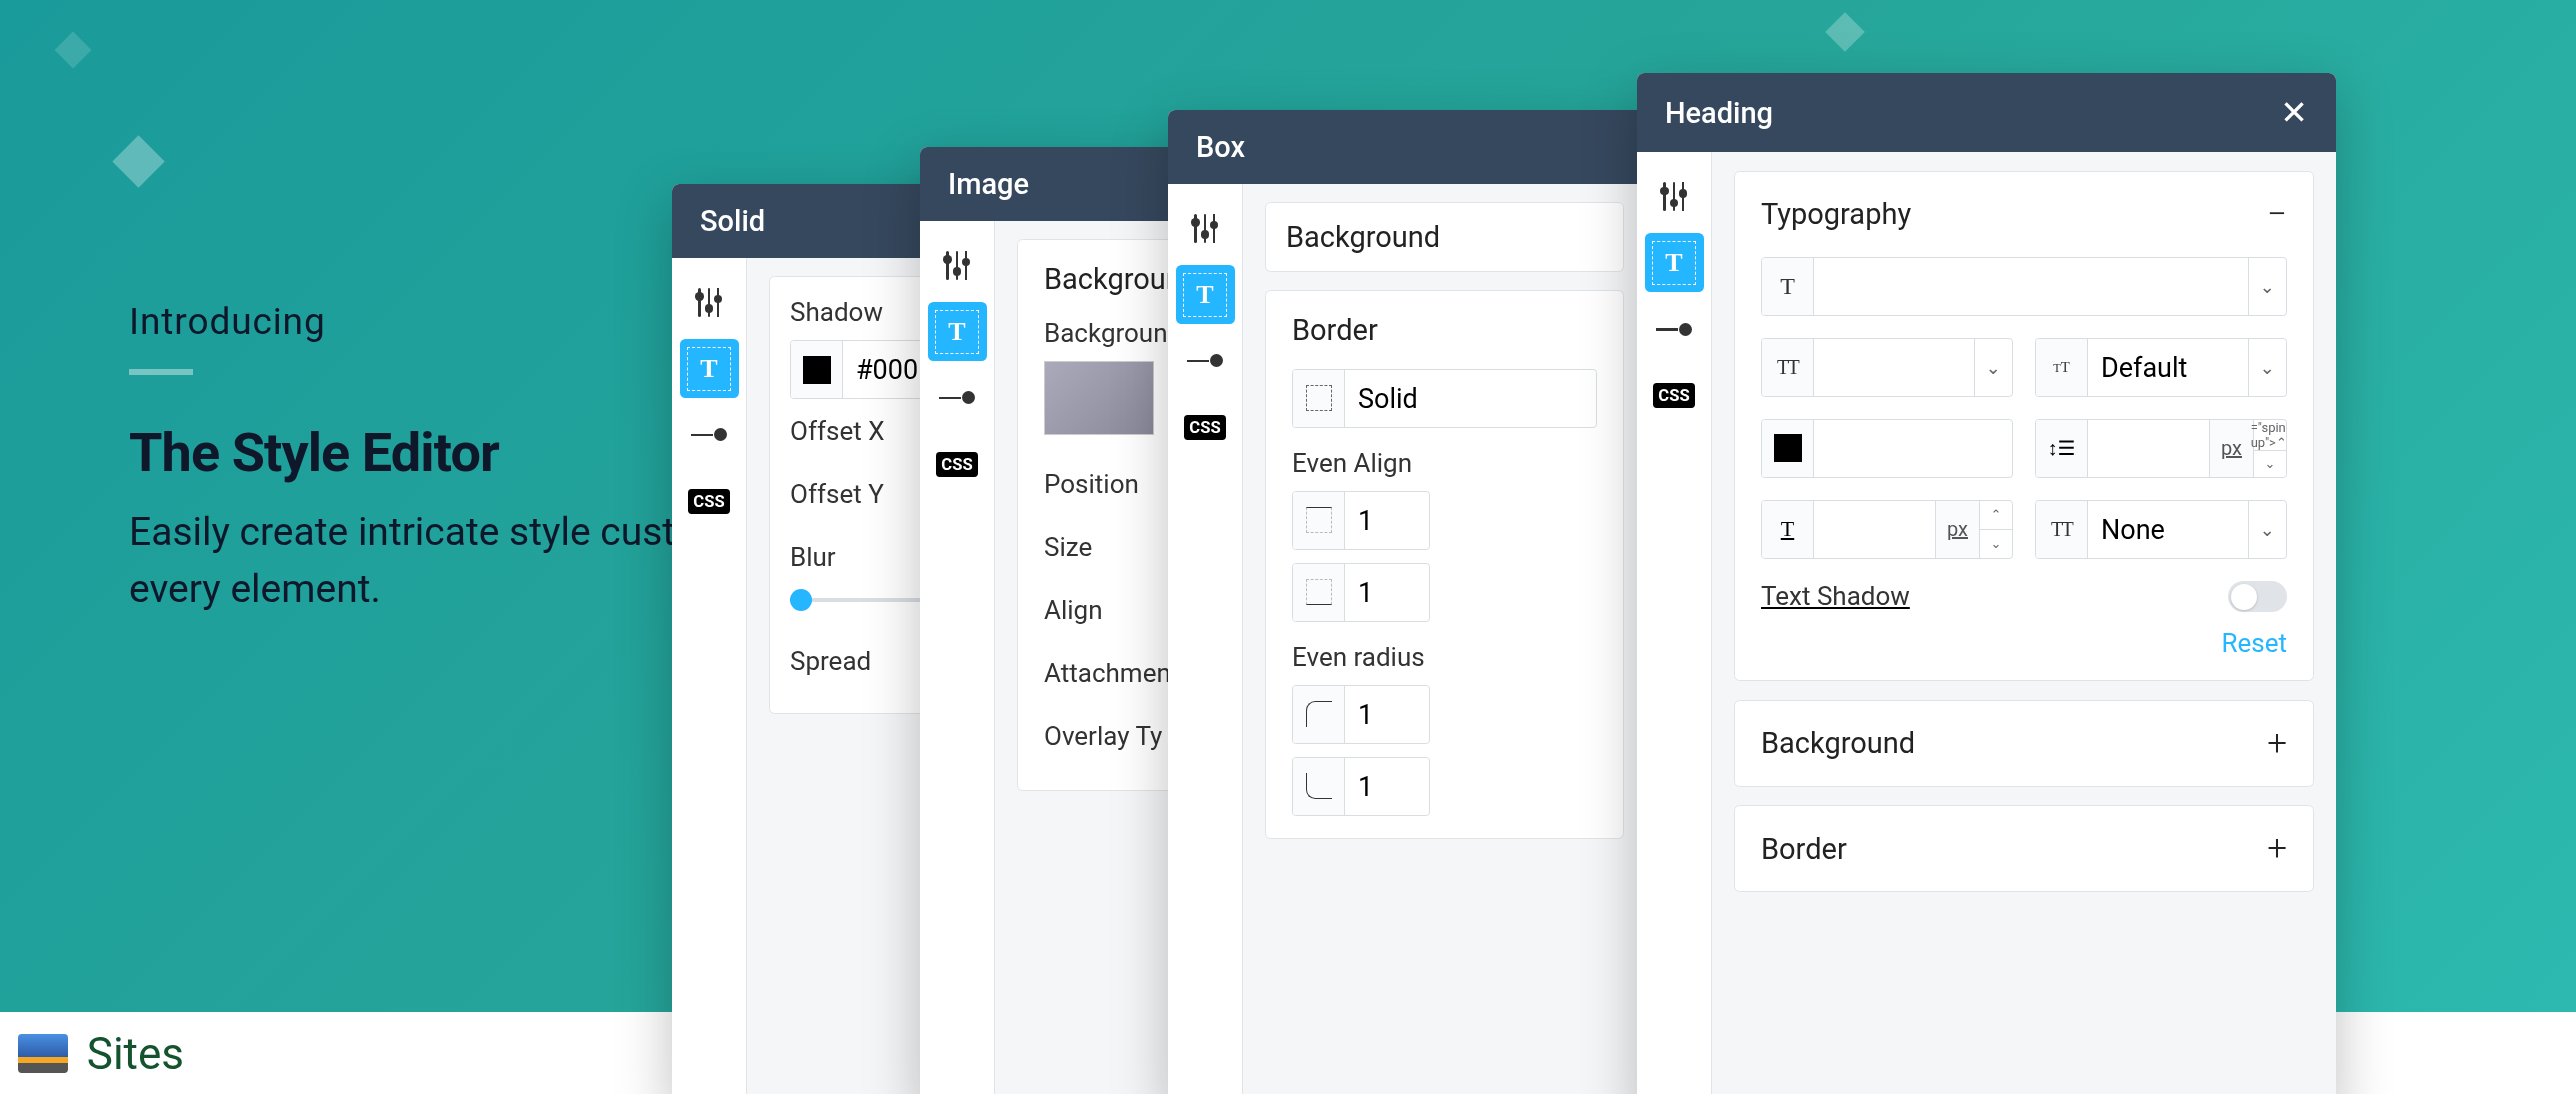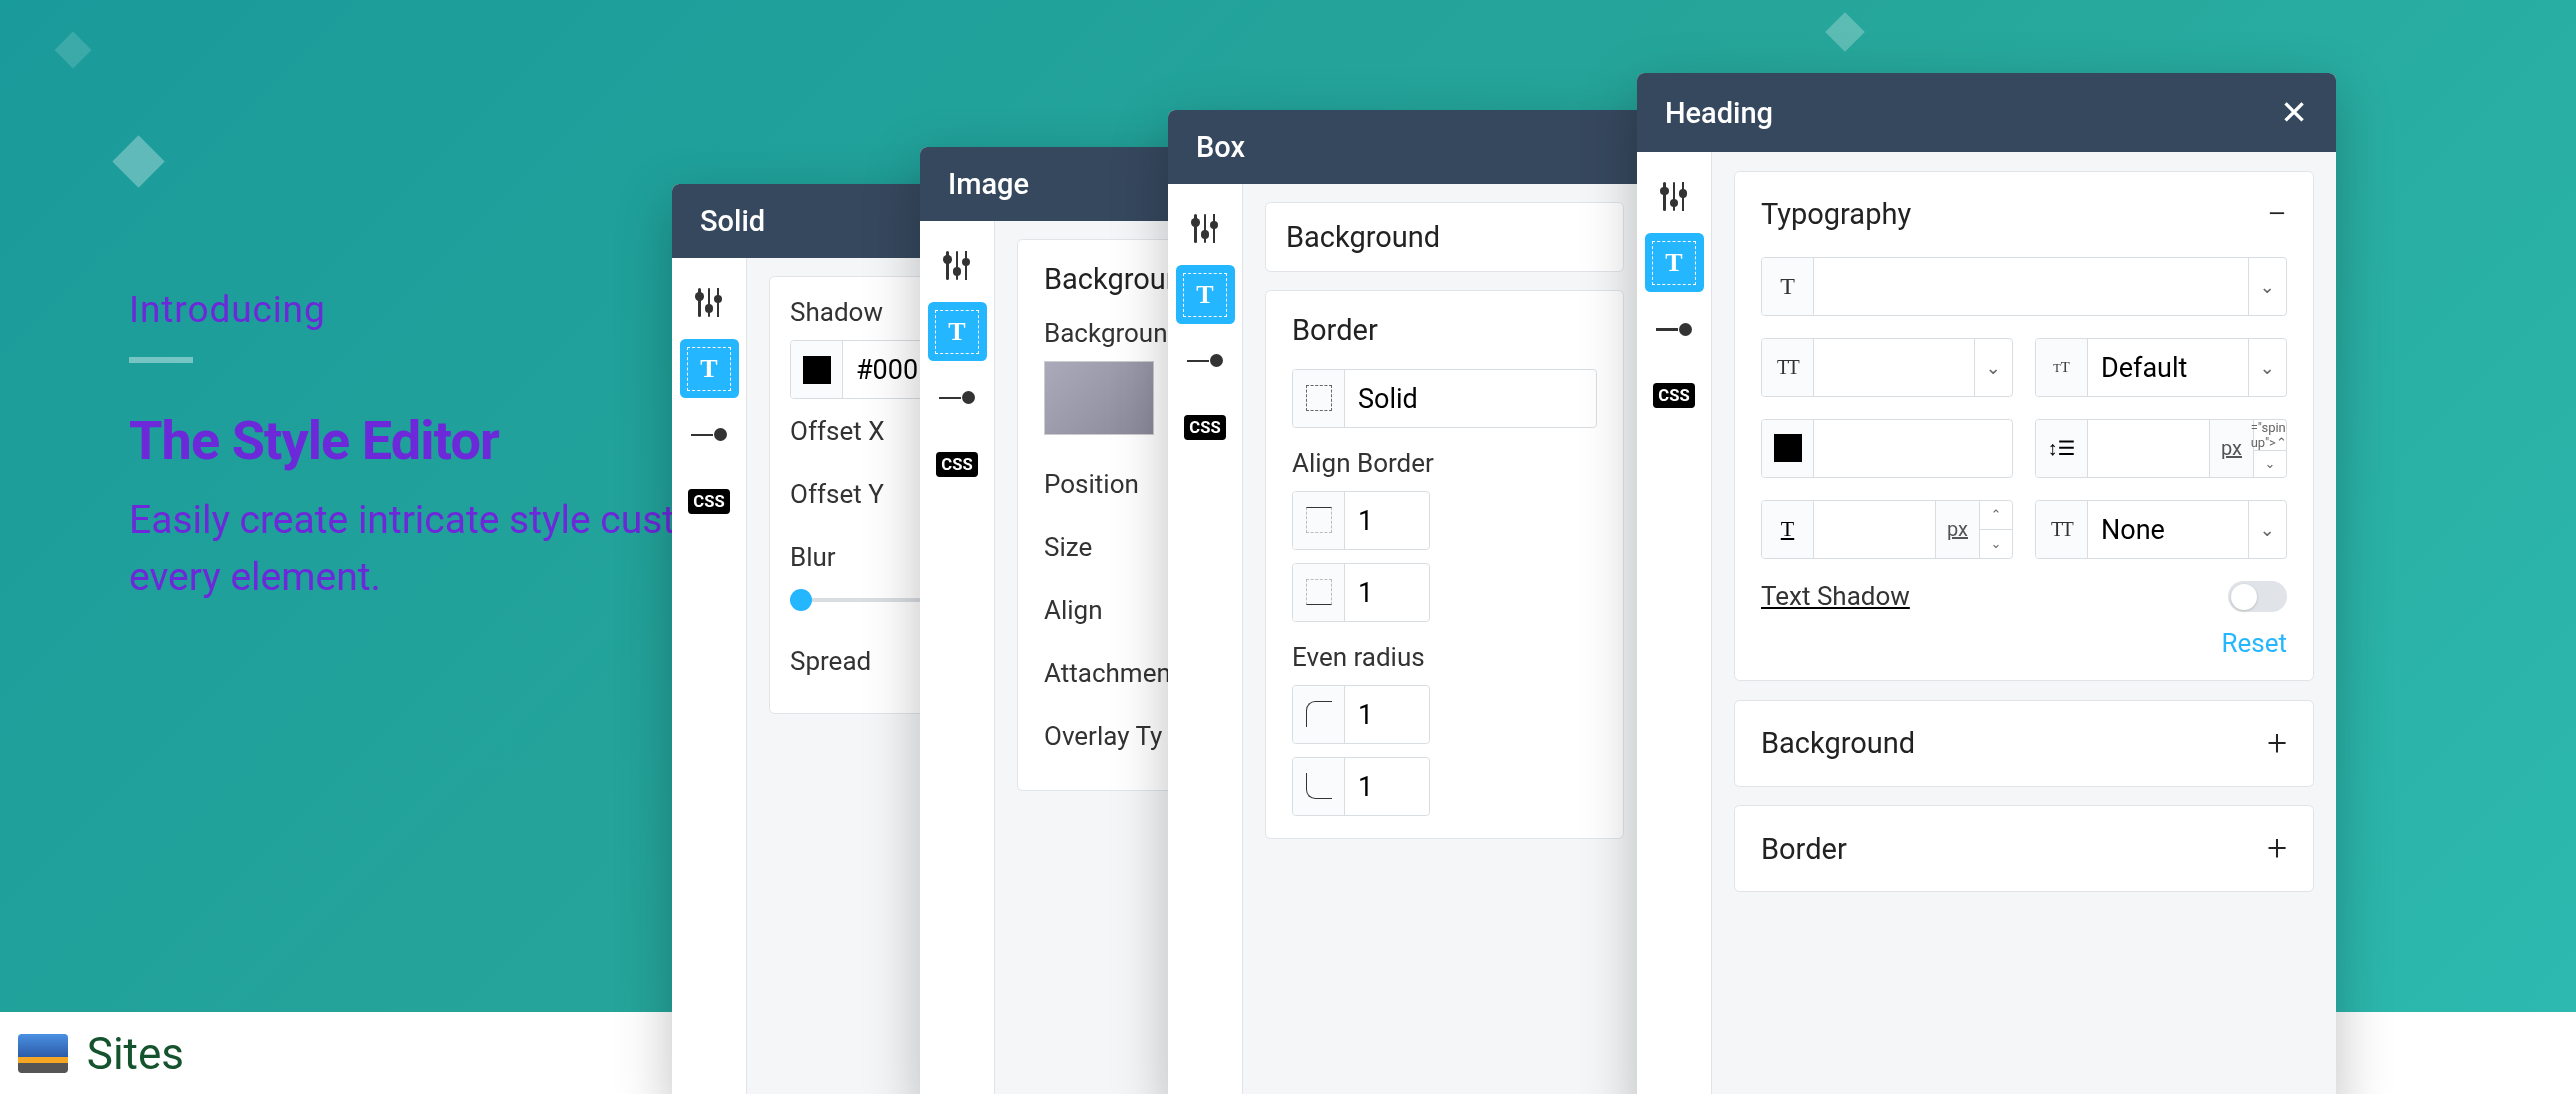--- a/index.html
+++ b/index.html
@@ -20,22 +20,22 @@
 }
 .diamond.d1 { width: 26px; height: 26px; top: 37px; left: 60px; }
 .diamond.d2 { width: 37px; height: 37px; top: 143px; left: 120px; background: rgba(255,255,255,0.3);}
 .diamond.d3 { width: 110px; height: 110px; top: 216px; left: 754px; background: rgba(255,255,255,0.25);}
 .diamond.d4 { width: 28px; height: 28px; top: 18.4px; left: 1831px; background: rgba(255,255,255,0.25);}
 
 
 .intro {
   position: absolute;
   left: 129px;
-  top: 288px;
-  color: #6d28d9;
+  top: 300px;
+  color: #0f172a;
 }
 .intro .eyebrow { font-size: 37px; font-weight: 400; letter-spacing: 0.9px; }
 .intro .underline { width: 64px; height: 6.4px; background: rgba(255,255,255,0.4); margin-top: 26px; margin-bottom: 46px; }
 .intro h1 { font-size: 54px; font-weight: 700; letter-spacing: -0.9px; }
 .intro p { font-size: 39px; line-height: 1.45; font-weight: 400; margin-top: 20px; max-width: 846px; }
 
 
 .footer-bar {
   position: absolute;
   left: 0;
@@ -397,21 +397,21 @@
           <div class="section-head">
             <span>Border</span>
           </div>
           <div class="section-body">
             <div class="control" style="margin-bottom:20px;">
               <div class="prefix">
                   <div class="ico-border"></div>
                 </div>
               <span class="value">Solid</span>
             </div>
-            <span class="label">Align Border</span>
+            <span class="label">Even Align</span>
             <div class="control" style="width:138px; margin-bottom:13px;">
               <div class="prefix">
                   <div class="ico-border-t"></div>
                 </div>
               <span class="value">1</span>
             </div>
             <div class="control" style="width:138px; margin-bottom:20px;">
               <div class="prefix">
                   <div class="ico-border-b"></div>
                 </div>

